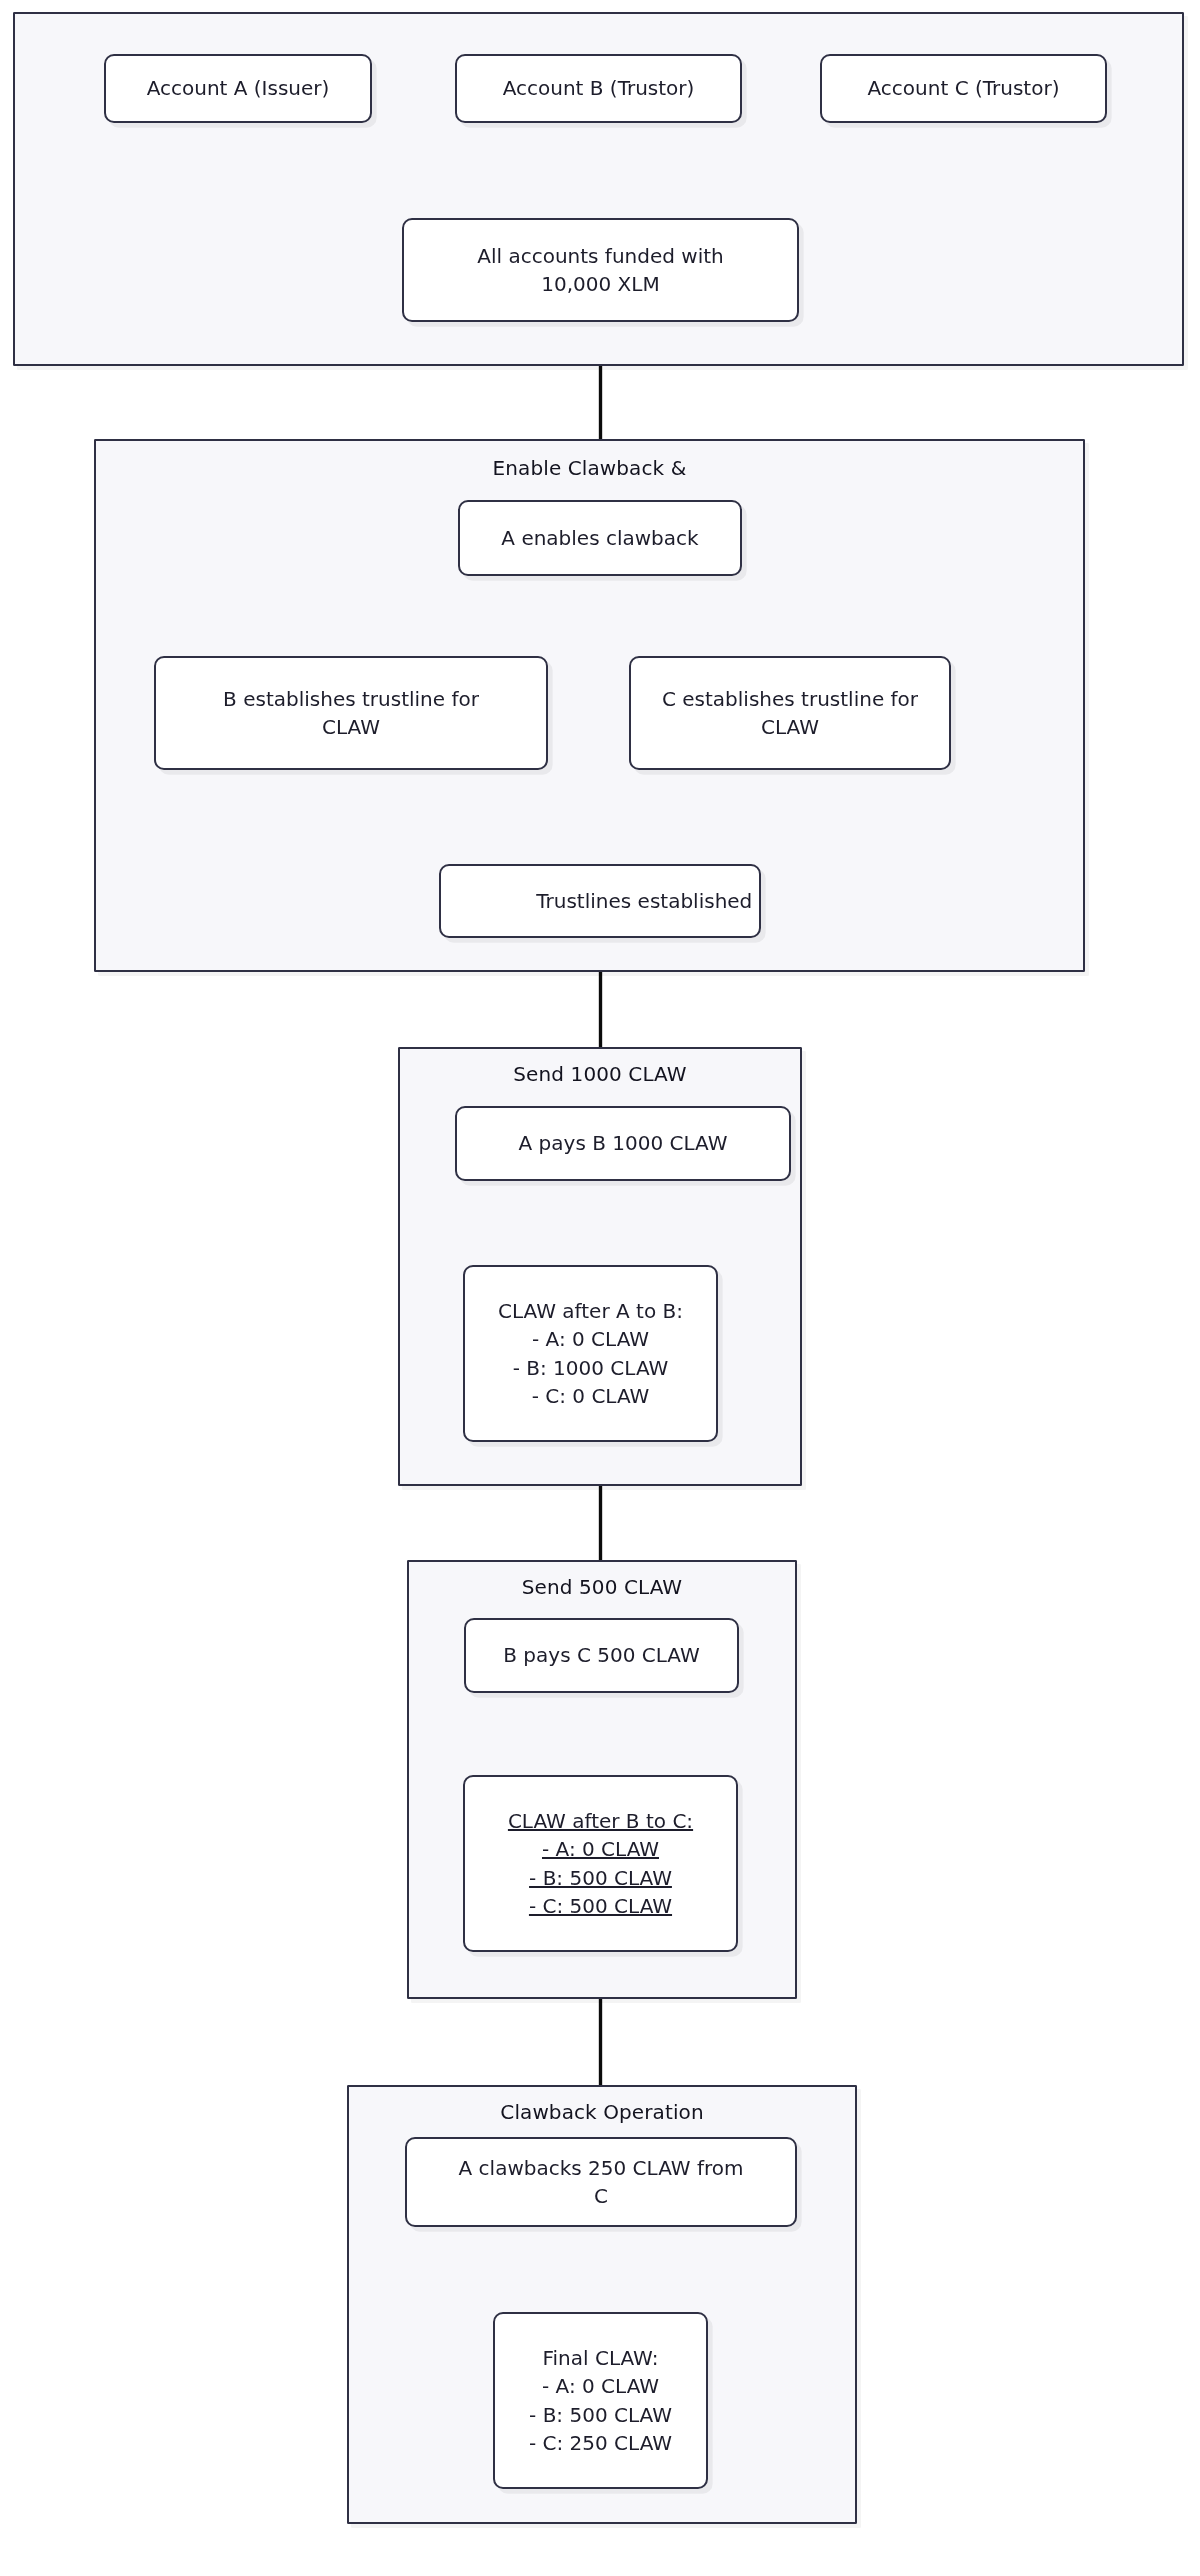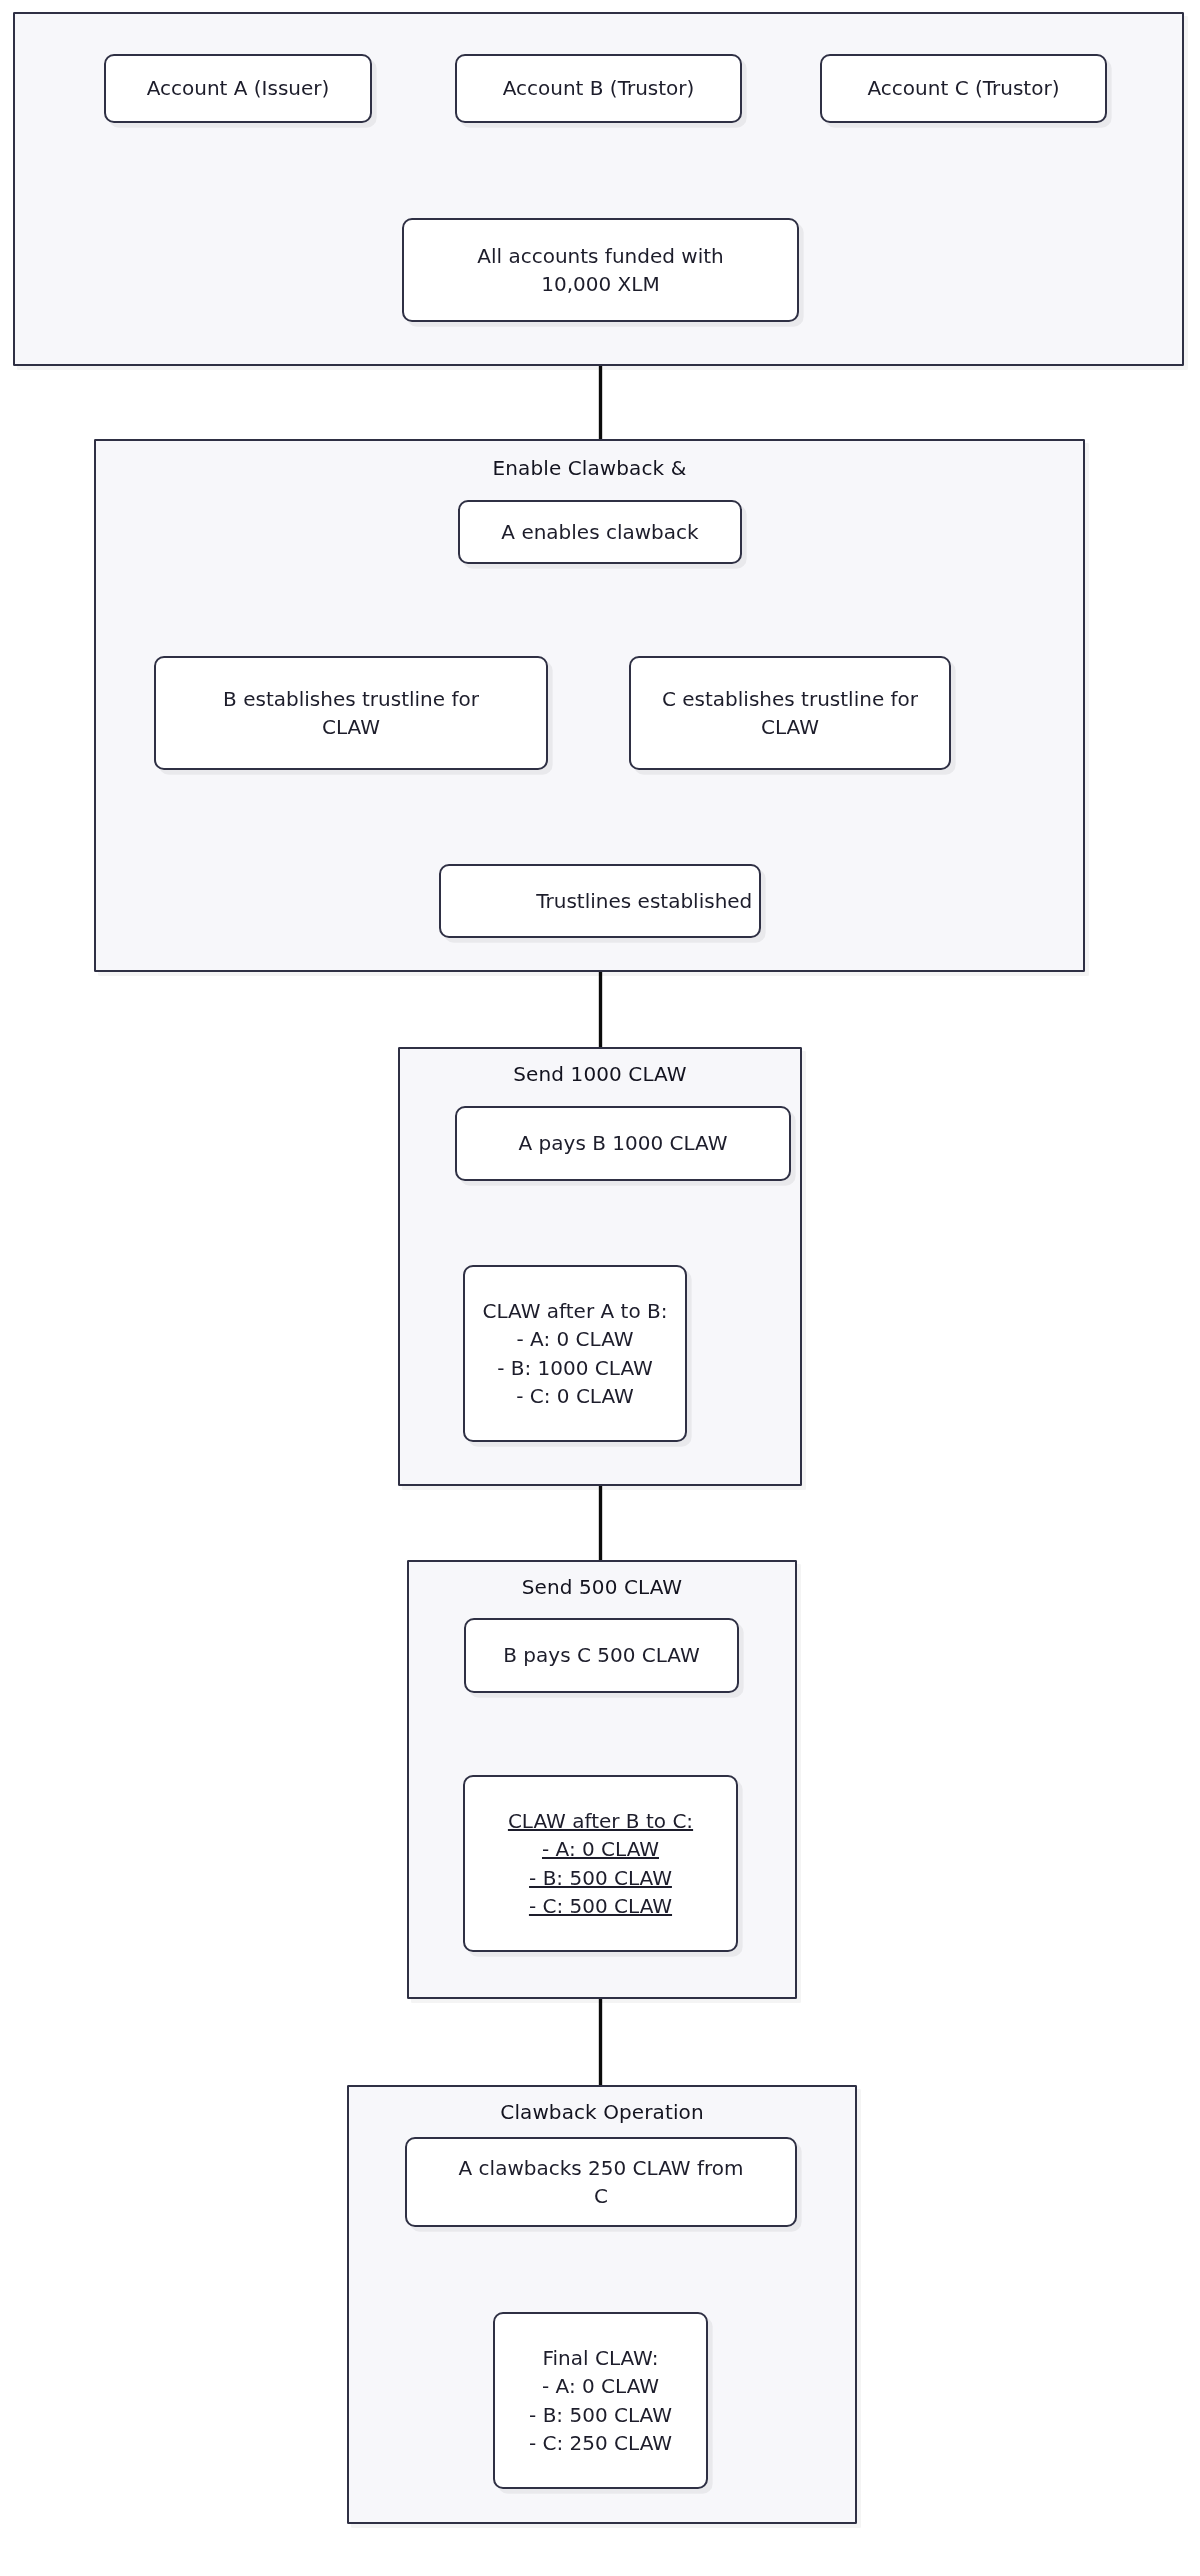--- a/index.html
+++ b/index.html
@@ -140,21 +140,21 @@
 
   <div class="node" style="left:402px; top:218px; width:397px; height:104px;">
     <span class="nodetext">All accounts funded with
 10,000 XLM</span>
   </div>
 
   <div class="cluster" style="left:94px; top:439px; width:991px; height:533px;">
   </div>
   <div class="cluster-title" style="left:94px; top:456px; width:991px;">Enable Clawback &amp;</div>
 
-  <div class="node" style="left:458px; top:500px; width:284px; height:64px;">
+  <div class="node" style="left:458px; top:500px; width:284px; height:76px;">
     <span class="nodetext">A enables clawback</span>
   </div>
 
   <div class="node" style="left:154px; top:656px; width:394px; height:114px;">
     <span class="nodetext">B establishes trustline for
 CLAW</span>
   </div>
 
   <div class="node" style="left:629px; top:656px; width:322px; height:114px;">
     <span class="nodetext">C establishes trustline for
@@ -166,21 +166,21 @@
   </div>
 
   <div class="cluster" style="left:398px; top:1047px; width:404px; height:439px;">
   </div>
   <div class="cluster-title" style="left:398px; top:1062px; width:404px;">Send 1000 CLAW</div>
 
   <div class="node" style="left:455px; top:1106px; width:336px; height:75px;">
     <span class="nodetext">A pays B 1000 CLAW</span>
   </div>
 
-  <div class="node" style="left:463px; top:1265px; width:224px; height:177px;">
+  <div class="node" style="left:463px; top:1265px; width:255px; height:177px;">
     <span class="nodetext">CLAW after A to B:
 - A: 0 CLAW
 - B: 1000 CLAW
 - C: 0 CLAW</span>
   </div>
 
   <div class="cluster" style="left:407px; top:1560px; width:390px; height:439px;">
   </div>
   <div class="cluster-title" style="left:407px; top:1575px; width:390px;">Send 500 CLAW</div>
 

